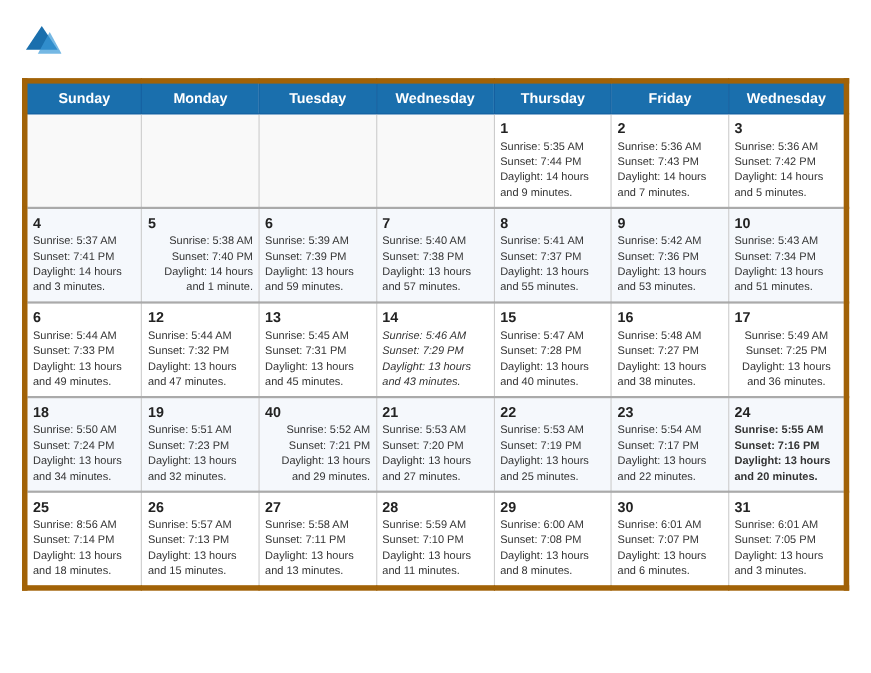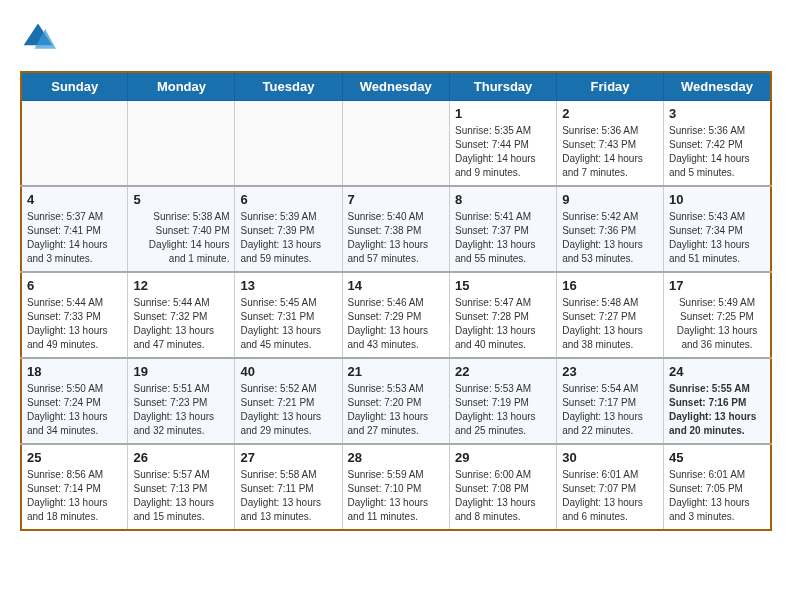--- a/index.html
+++ b/index.html
@@ -48,21 +48,21 @@
       color: #333;
       font-weight: normal;
     }
     .location {
       font-size: 16px;
       color: #555;
     }
     .calendar {
       width: 100%;
       border-collapse: collapse;
-      border: 2px solid #a16207;
+      border: 5px solid #a16207;
     }
     .calendar th {
       background-color: #1a6fad;
       color: #fff;
       text-align: center;
       padding: 6px 4px;
       font-size: 13px;
       border: 1px solid #1560a0;
     }
     .calendar td {
@@ -225,21 +225,21 @@
         </td>
         <td>
           <span class="day-number">13</span>
           <div class="cell-info" style="white-space: pre-line;">Sunrise: 5:45 AM
 Sunset: 7:31 PM
 Daylight: 13 hours
 and 45 minutes.</div>
         </td>
         <td>
           <span class="day-number">14</span>
-          <div class="cell-info" style="white-space: pre-line;">Sunrise: 5:46 AM
+          <div class="cell-info" style="white-space: pre-line; font-style: italic;">Sunrise: 5:46 AM
 Sunset: 7:29 PM
 Daylight: 13 hours
 and 43 minutes.</div>
         </td>
         <td>
           <span class="day-number">15</span>
           <div class="cell-info" style="white-space: pre-line;">Sunrise: 5:47 AM
 Sunset: 7:28 PM
 Daylight: 13 hours
 and 40 minutes.</div>
@@ -269,21 +269,21 @@
         </td>
         <td>
           <span class="day-number">19</span>
           <div class="cell-info" style="white-space: pre-line;">Sunrise: 5:51 AM
 Sunset: 7:23 PM
 Daylight: 13 hours
 and 32 minutes.</div>
         </td>
         <td>
           <span class="day-number">40</span>
-          <div class="cell-info" style="white-space: pre-line;">Sunrise: 5:52 AM
+          <div class="cell-info" style="white-space: pre-line; text-align: right;">Sunrise: 5:52 AM
 Sunset: 7:21 PM
 Daylight: 13 hours
 and 29 minutes.</div>
         </td>
         <td>
           <span class="day-number">21</span>
           <div class="cell-info" style="white-space: pre-line;">Sunrise: 5:53 AM
 Sunset: 7:20 PM
 Daylight: 13 hours
 and 27 minutes.</div>
@@ -347,21 +347,21 @@
 and 8 minutes.</div>
         </td>
         <td>
           <span class="day-number">30</span>
           <div class="cell-info" style="white-space: pre-line;">Sunrise: 6:01 AM
 Sunset: 7:07 PM
 Daylight: 13 hours
 and 6 minutes.</div>
         </td>
         <td>
-          <span class="day-number">45</span>
+          <span class="day-number">31</span>
           <div class="cell-info" style="white-space: pre-line;">Sunrise: 6:01 AM
 Sunset: 7:05 PM
 Daylight: 13 hours
 and 3 minutes.</div>
         </td>
       </tr>
     </tbody>
 </table>
 
 </body></html>

